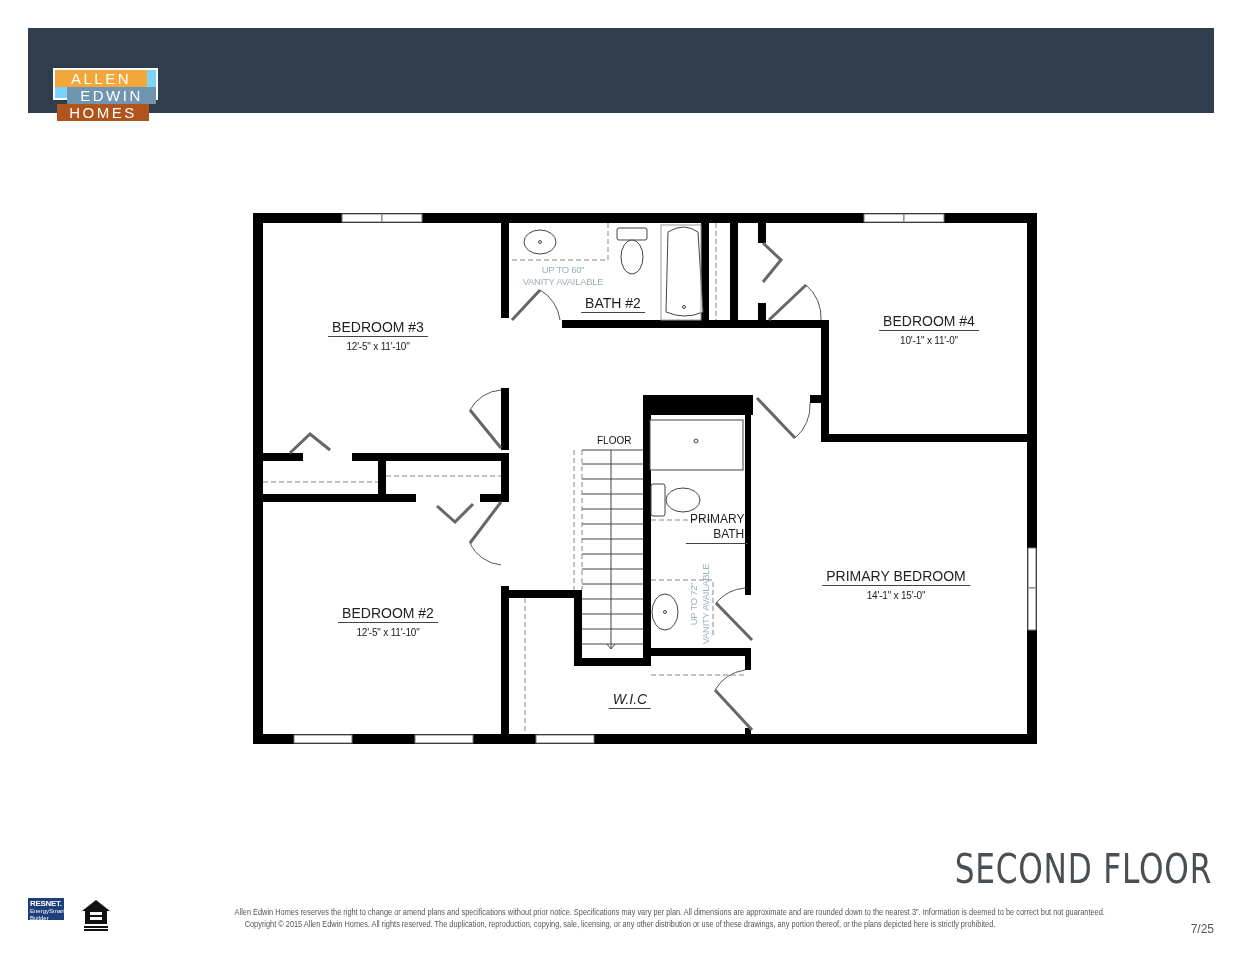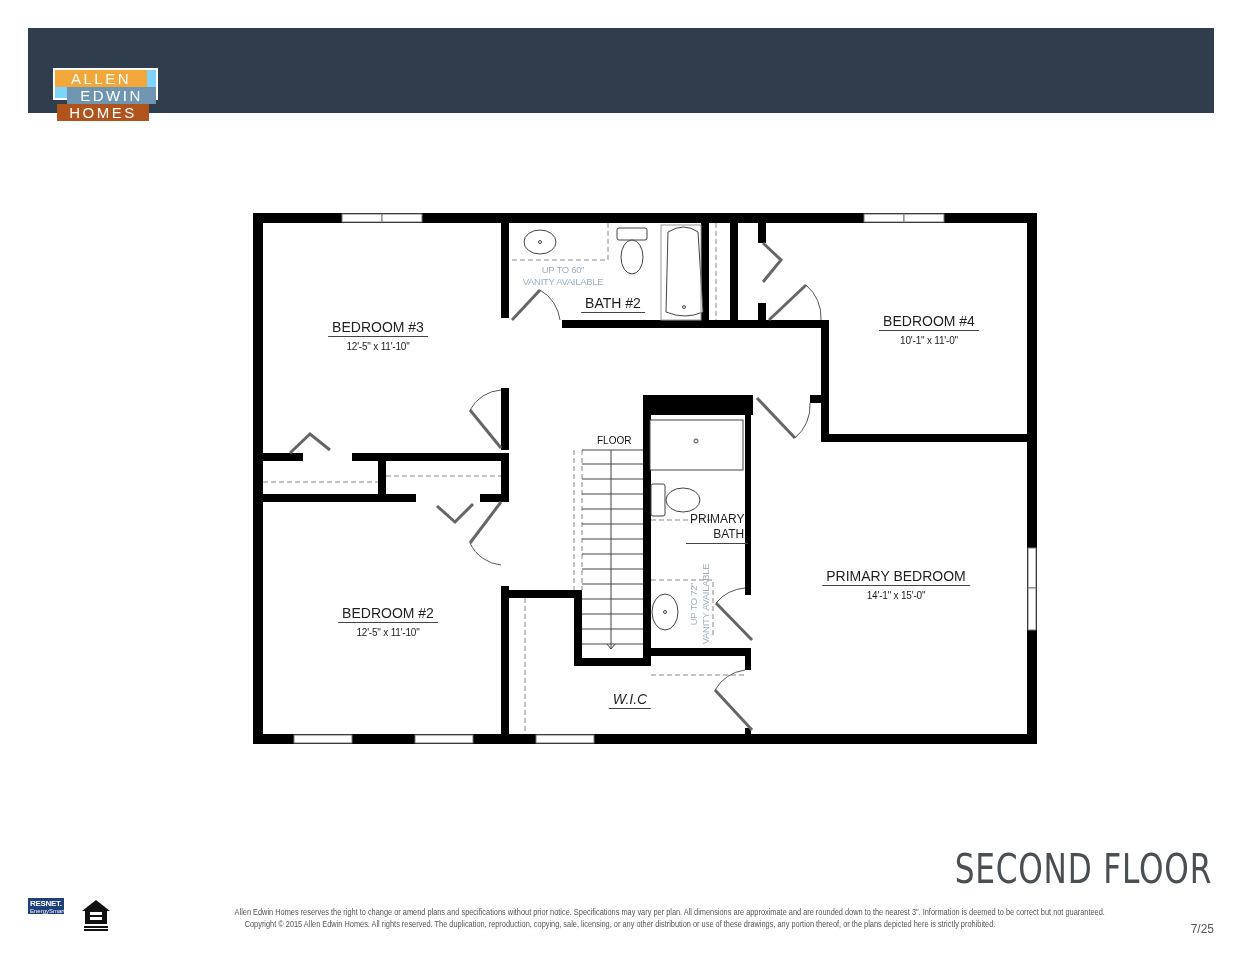--- a/index.html
+++ b/index.html
@@ -13,21 +13,21 @@
   .titlewrap { position: absolute; right: 26px; top: 20px; display: flex; align-items: baseline; gap: 0px; color: #fff; }
   .plan { position: absolute; left: 0; top: 0; width: 1242px; height: 960px; }
   .room-label { position: absolute; text-align: center; color: #222; transform: translateX(-50%); white-space: nowrap; }
   .room-name { font-size: 14px; padding: 0 4px 1px; border-bottom: 1px solid #444; display: inline-block; color: #1f1f1f; }
   .room-dim { font-size: 10px; margin-top: 4px; color: #222; letter-spacing: -0.2px; }
   .note { position: absolute; color: #9ab0c0; font-size: 9.5px; text-align: center; line-height: 12px; letter-spacing: -0.3px; }
   .stair-label { position: absolute; font-size: 10px; color: #111; }
   .floor-title { position: absolute; right: 30px; top: 846px; font-size: 40px; color: #4a4f53; font-family: "DejaVu Sans", sans-serif; transform: scaleX(0.78); transform-origin: right top; letter-spacing: 1px; }
   .disclaimer { position: absolute; left: 150px; width: 940px; text-align: center; font-size: 9px; color: #555; line-height: 12px; transform: scaleX(0.82); transform-origin: center top; white-space: nowrap; }
   .page-num { position: absolute; right: 28px; top: 922px; font-size: 12px; color: #555; }
-  .resnet { position: absolute; left: 28px; top: 898px; width: 36px; height: 16px; background: #1d3f7a; color: #fff; font-size: 6px; line-height: 7px; padding: 1px 2px; box-sizing: border-box; }
+  .resnet { position: absolute; left: 28px; top: 898px; width: 36px; height: 22px; background: #1d3f7a; color: #fff; font-size: 6px; line-height: 7px; padding: 1px 2px; box-sizing: border-box; }
   .resnet b { display: block; font-size: 8px; line-height: 9px; letter-spacing: -0.3px; }
   .eho { position: absolute; left: 80px; top: 898px; width: 32px; height: 34px; }
 </style>
 </head>
 <body>
 
 <div class="header">
   <div class="logo">
     <span class="seg1" style="background:#f2a73b;">ALLEN</span>
     <span class="seg2" style="background:#6f95b0;">EDWIN</span>

